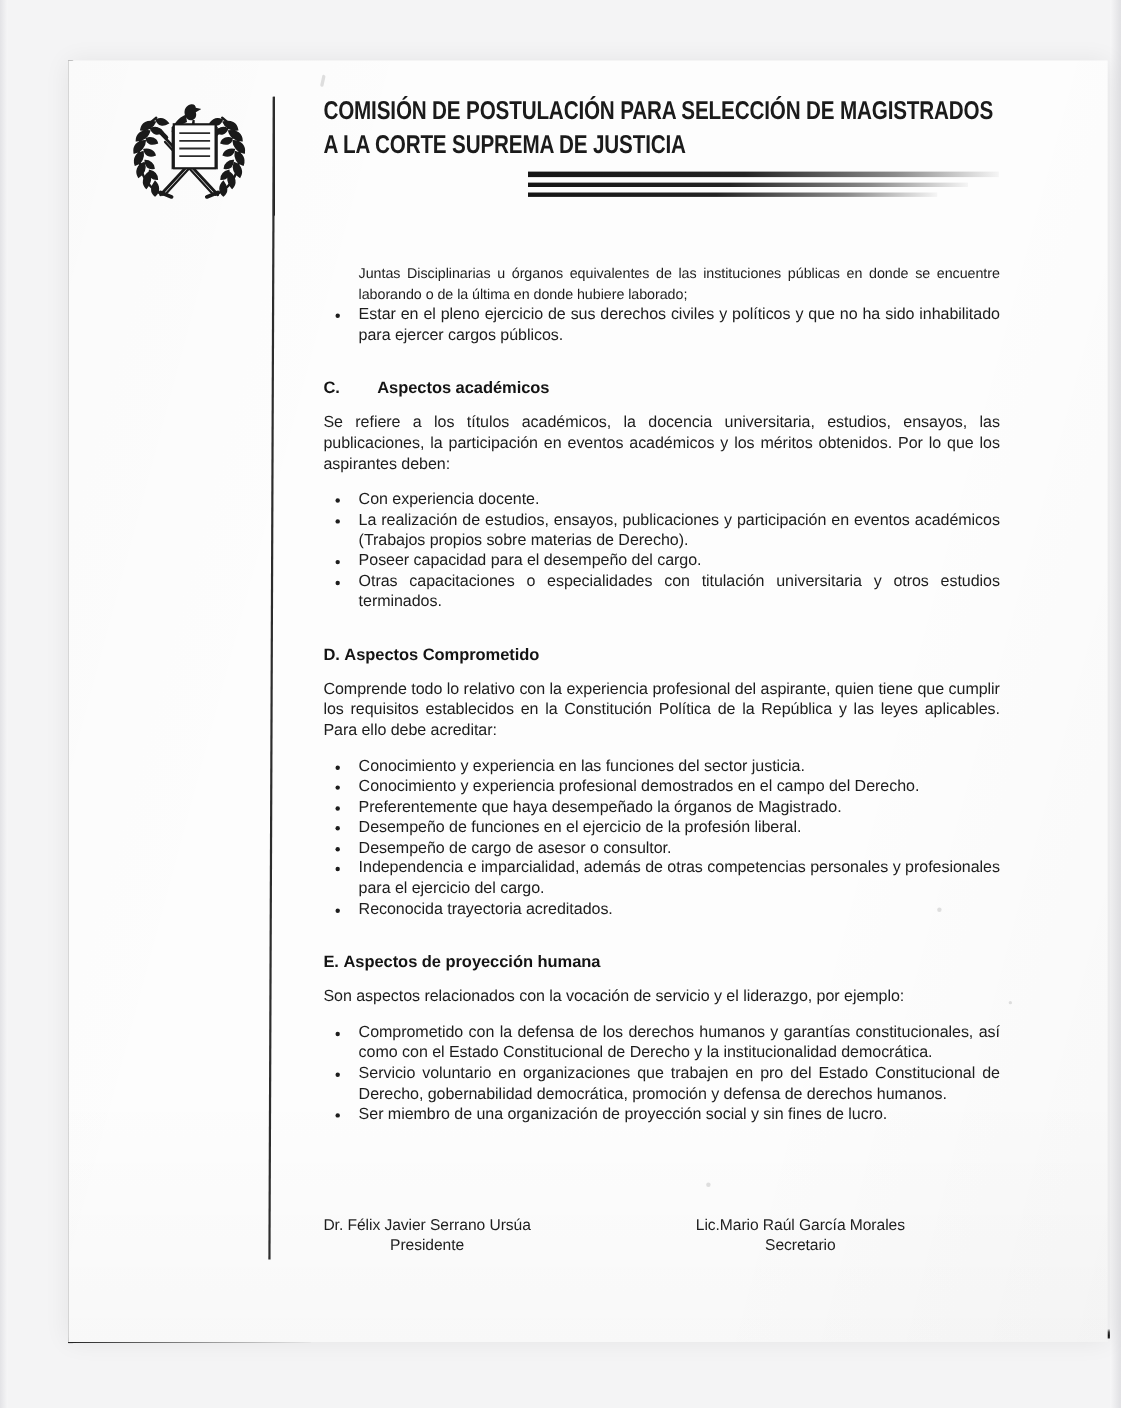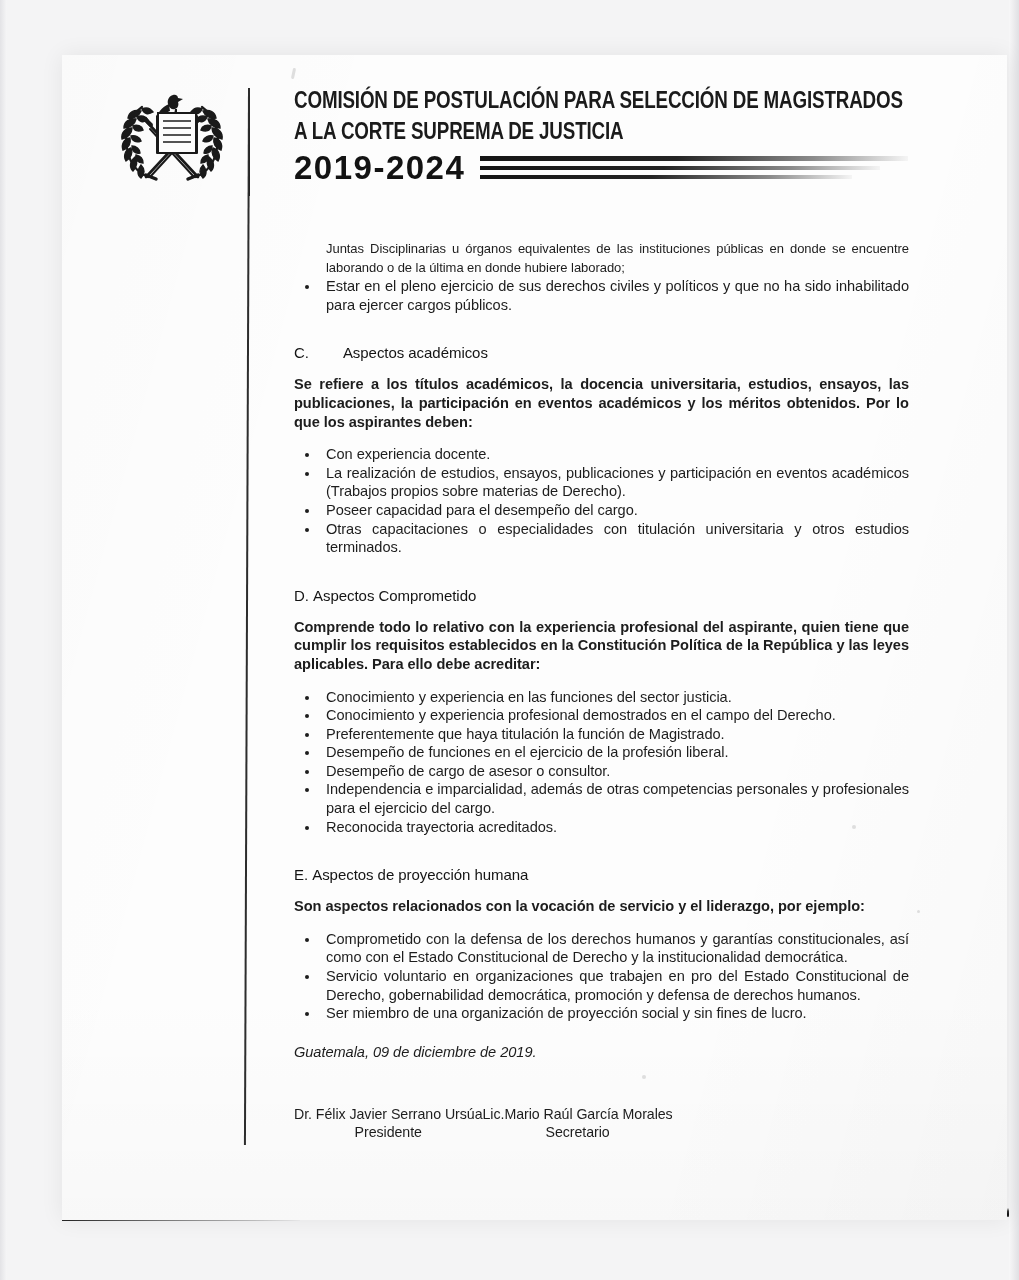--- a/index.html
+++ b/index.html
@@ -173,26 +173,25 @@
   }
 
   p, ul, li, h3 { margin: 0; padding: 0; }
 
   .para {
     font-size: 14.6px;
     line-height: 18.6px;
     text-align: justify;
     color: #1d1d1d;
     letter-spacing: -0.05px;
-    font-weight: bold;
   }
 
   .heading {
     font-size: 15px;
-    font-weight: 400;
+    font-weight: 700;
     color: #141414;
     letter-spacing: -0.05px;
   }
   .heading .letter { display: inline-block; }
   .heading .tabgap { display: inline-block; width: 34px; }
 
   ul.bullets {
     list-style: none;
     margin: 0;
     padding: 0;
@@ -239,20 +238,21 @@
   }
 
   
   #signatures {
     position: absolute;
     left: 232px;
     top: 1050px;
     width: 650px;
     display: flex;
     justify-content: flex-start;
+    gap: 150px;
   }
   .sig-block {
     text-align: center;
     font-size: 14.2px;
     line-height: 18px;
     color: #1d1d1d;
     letter-spacing: -0.05px;
   }
   .sig-name { white-space: nowrap; }
   .sig-role { white-space: nowrap; }
@@ -348,21 +348,20 @@
         </g>
       </svg>
     </div>
 
     <div id="header-rule"></div>
 
     <div id="header-text">
       <div class="hdr-line">COMISIÓN DE POSTULACIÓN PARA SELECCIÓN DE MAGISTRADOS</div>
       <div class="hdr-line">A LA CORTE SUPREMA DE JUSTICIA</div>
       <div id="hdr-years-row">
-        <div id="hdr-years">2019-2024</div>
         <div id="hdr-dashes">
           <div class="hdr-dash" id="hdr-dash-1"></div>
           <div class="hdr-dash" id="hdr-dash-2"></div>
           <div class="hdr-dash" id="hdr-dash-3"></div>
         </div>
       </div>
     </div>
   </div>
 
   <div id="side-rule"></div>
@@ -391,42 +390,41 @@
 
     <div class="gap-lg"></div>
 
     <div class="heading"><span class="letter">D.</span>&nbsp;<span>Aspectos Comprometido</span></div>
     <div class="gap-sm"></div>
     <div class="para">Comprende todo lo relativo con la experiencia profesional del aspirante, quien tiene que cumplir los requisitos establecidos en la Constitución Política de la República y las leyes aplicables. Para ello debe acreditar:</div>
     <div class="gap-sm"></div>
     <ul class="bullets">
       <li>Conocimiento y experiencia en las funciones del sector justicia.</li>
       <li>Conocimiento y experiencia profesional demostrados en el campo del Derecho.</li>
-      <li>Preferentemente que haya titulación la función de Magistrado.</li>
+      <li>Preferentemente que haya desempeñado la órganos de Magistrado.</li>
       <li>Desempeño de funciones en el ejercicio de la profesión liberal.</li>
       <li>Desempeño de cargo de asesor o consultor.</li>
       <li>Independencia e imparcialidad, además de otras competencias personales y profesionales para el ejercicio del cargo.</li>
       <li>Reconocida trayectoria acreditados.</li>
     </ul>
 
     <div class="gap-lg"></div>
 
     <div class="heading"><span class="letter">E.</span>&nbsp;<span>Aspectos de proyección humana</span></div>
     <div class="gap-sm"></div>
     <div class="para">Son aspectos relacionados con la vocación de servicio y el liderazgo, por ejemplo:</div>
     <div class="gap-sm"></div>
     <ul class="bullets">
       <li>Comprometido con la defensa de los derechos humanos y garantías constitucionales, así como con el Estado Constitucional de Derecho y la institucionalidad democrática.</li>
       <li>Servicio voluntario en organizaciones que trabajen en pro del Estado Constitucional de Derecho, gobernabilidad democrática, promoción y defensa de derechos humanos.</li>
       <li>Ser miembro de una organización de proyección social y sin fines de lucro.</li>
     </ul>
 
     <div class="gap-md"></div>
 
-    <div class="date-line">Guatemala, 09 de diciembre de 2019.</div>
   </div>
 
   <div id="signatures">
     <div class="sig-block">
       <div class="sig-name">Dr. Félix Javier Serrano Ursúa</div>
       <div class="sig-role">Presidente</div>
     </div>
     <div class="sig-block">
       <div class="sig-name">Lic.Mario Raúl García Morales</div>
       <div class="sig-role">Secretario</div>

